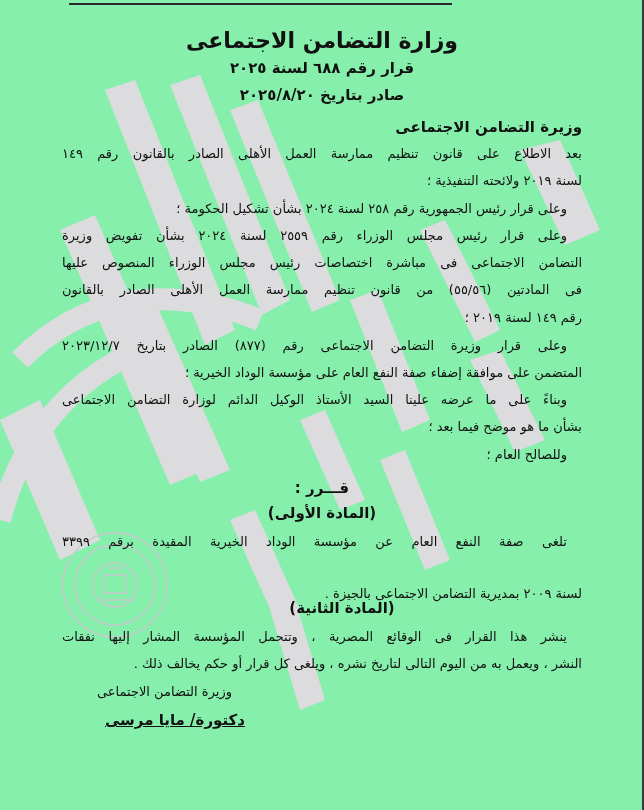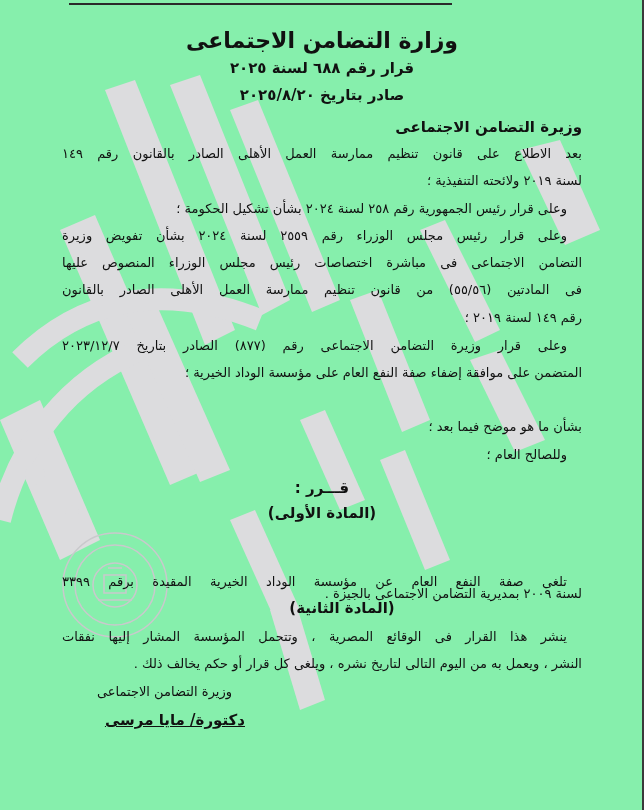--- a/index.html
+++ b/index.html
@@ -150,26 +150,27 @@
 
     <div class="line body-line" style="top:146px;">بعد الاطلاع على قانون تنظيم ممارسة العمل الأهلى الصادر بالقانون رقم ١٤٩</div>
     <div class="line body-line short" style="top:173px;">لسنة ٢٠١٩ ولائحته التنفيذية ؛</div>
     <div class="line body-line indent short" style="top:201px;">وعلى قرار رئيس الجمهورية رقم ٢٥٨ لسنة ٢٠٢٤ بشأن تشكيل الحكومة ؛</div>
     <div class="line body-line indent" style="top:228px;">وعلى قرار رئيس مجلس الوزراء رقم ٢٥٥٩ لسنة ٢٠٢٤ بشأن تفويض وزيرة</div>
     <div class="line body-line" style="top:255px;">التضامن الاجتماعى فى مباشرة اختصاصات رئيس مجلس الوزراء المنصوص عليها</div>
     <div class="line body-line" style="top:282px;">فى المادتين (٥٥/٥٦) من قانون تنظيم ممارسة العمل الأهلى الصادر بالقانون</div>
     <div class="line body-line short" style="top:310px;">رقم ١٤٩ لسنة ٢٠١٩ ؛</div>
     <div class="line body-line indent" style="top:338px;">وعلى قرار وزيرة التضامن الاجتماعى رقم (٨٧٧) الصادر بتاريخ ٢٠٢٣/١٢/٧</div>
     <div class="line body-line short" style="top:365px;">المتضمن على موافقة إضفاء صفة النفع العام على مؤسسة الوداد الخيرية ؛</div>
+    <div class="line body-line indent" style="top:392px;">وبناءً على ما عرضه علينا السيد الأستاذ الوكيل الدائم لوزارة التضامن الاجتماعى</div>
     <div class="line body-line short" style="top:419px;">بشأن ما هو موضح فيما بعد ؛</div>
     <div class="line body-line indent short" style="top:447px;">وللصالح العام ؛</div>
 
     <div class="line center-bold" style="top:479px;">قـــرر :</div>
     <div class="line center-bold" style="top:504px;">(المادة الأولى)</div>
-    <div class="line body-line indent" style="top:534px;margin-top:40px;">تلغى صفة النفع العام عن مؤسسة الوداد الخيرية المقيدة برقم ٣٣٩٩</div>
+    <div class="line body-line indent" style="top:534px;">تلغى صفة النفع العام عن مؤسسة الوداد الخيرية المقيدة برقم ٣٣٩٩</div>
     <div class="line body-line short" style="top:562px;margin-top:24px;">لسنة ٢٠٠٩ بمديرية التضامن الاجتماعى بالجيزة .</div>
 
     <div class="line center-bold" style="top:599px;padding-left:20px;">(المادة الثانية)</div>
     <div class="line body-line short" style="top:656px;">النشر ، ويعمل به من اليوم التالى لتاريخ نشره ، ويلغى كل قرار أو حكم يخالف ذلك .</div>
     <div class="line body-line indent" style="top:629px;">ينشر هذا القرار فى الوقائع المصرية ، وتتحمل المؤسسة المشار إليها نفقات</div>
 
     <div class="line sig-line" style="top:684px;">وزيرة التضامن الاجتماعى</div>
     <div class="line sig-name" style="top:711px;">دكتورة/ مايا مرسى</div>
   </div>
 </div>

